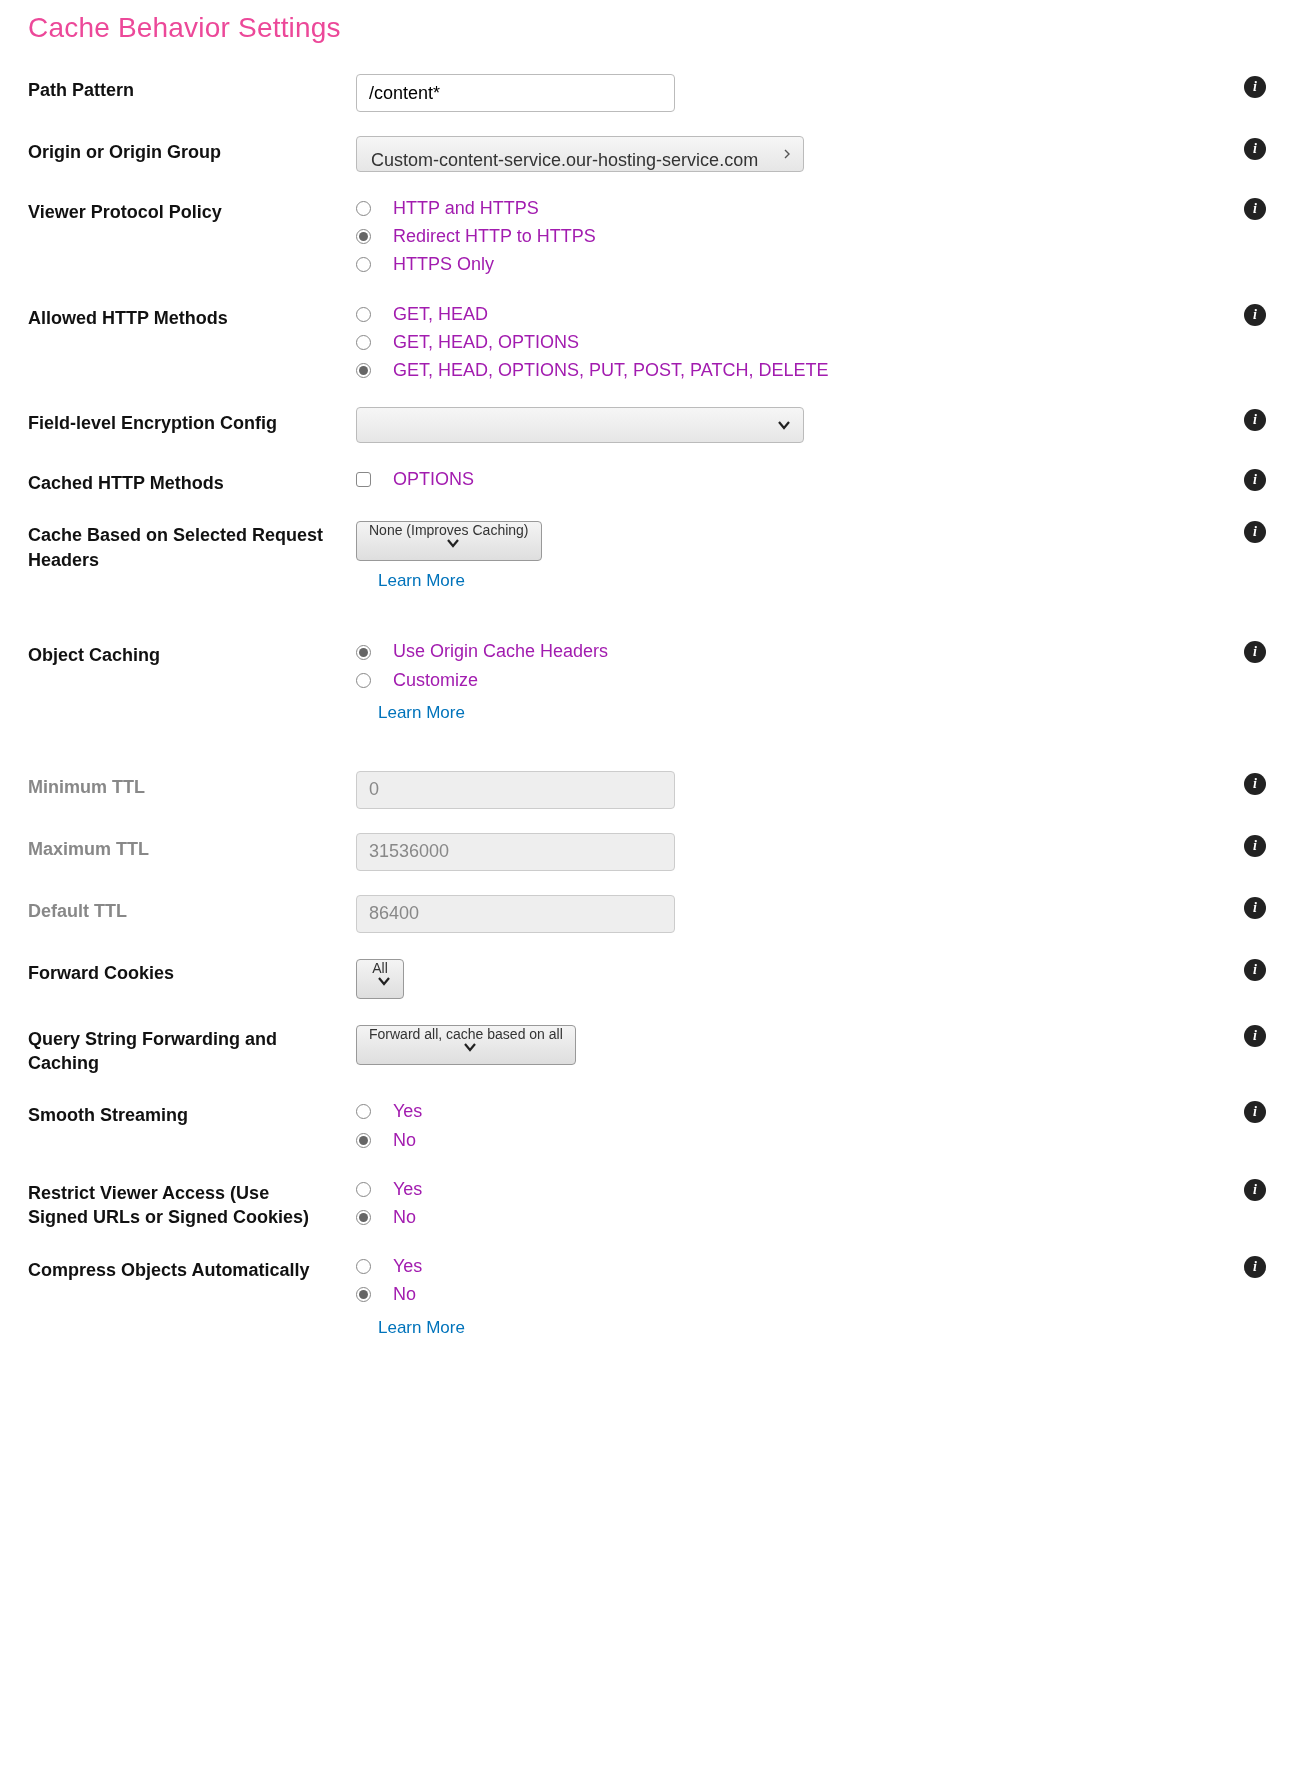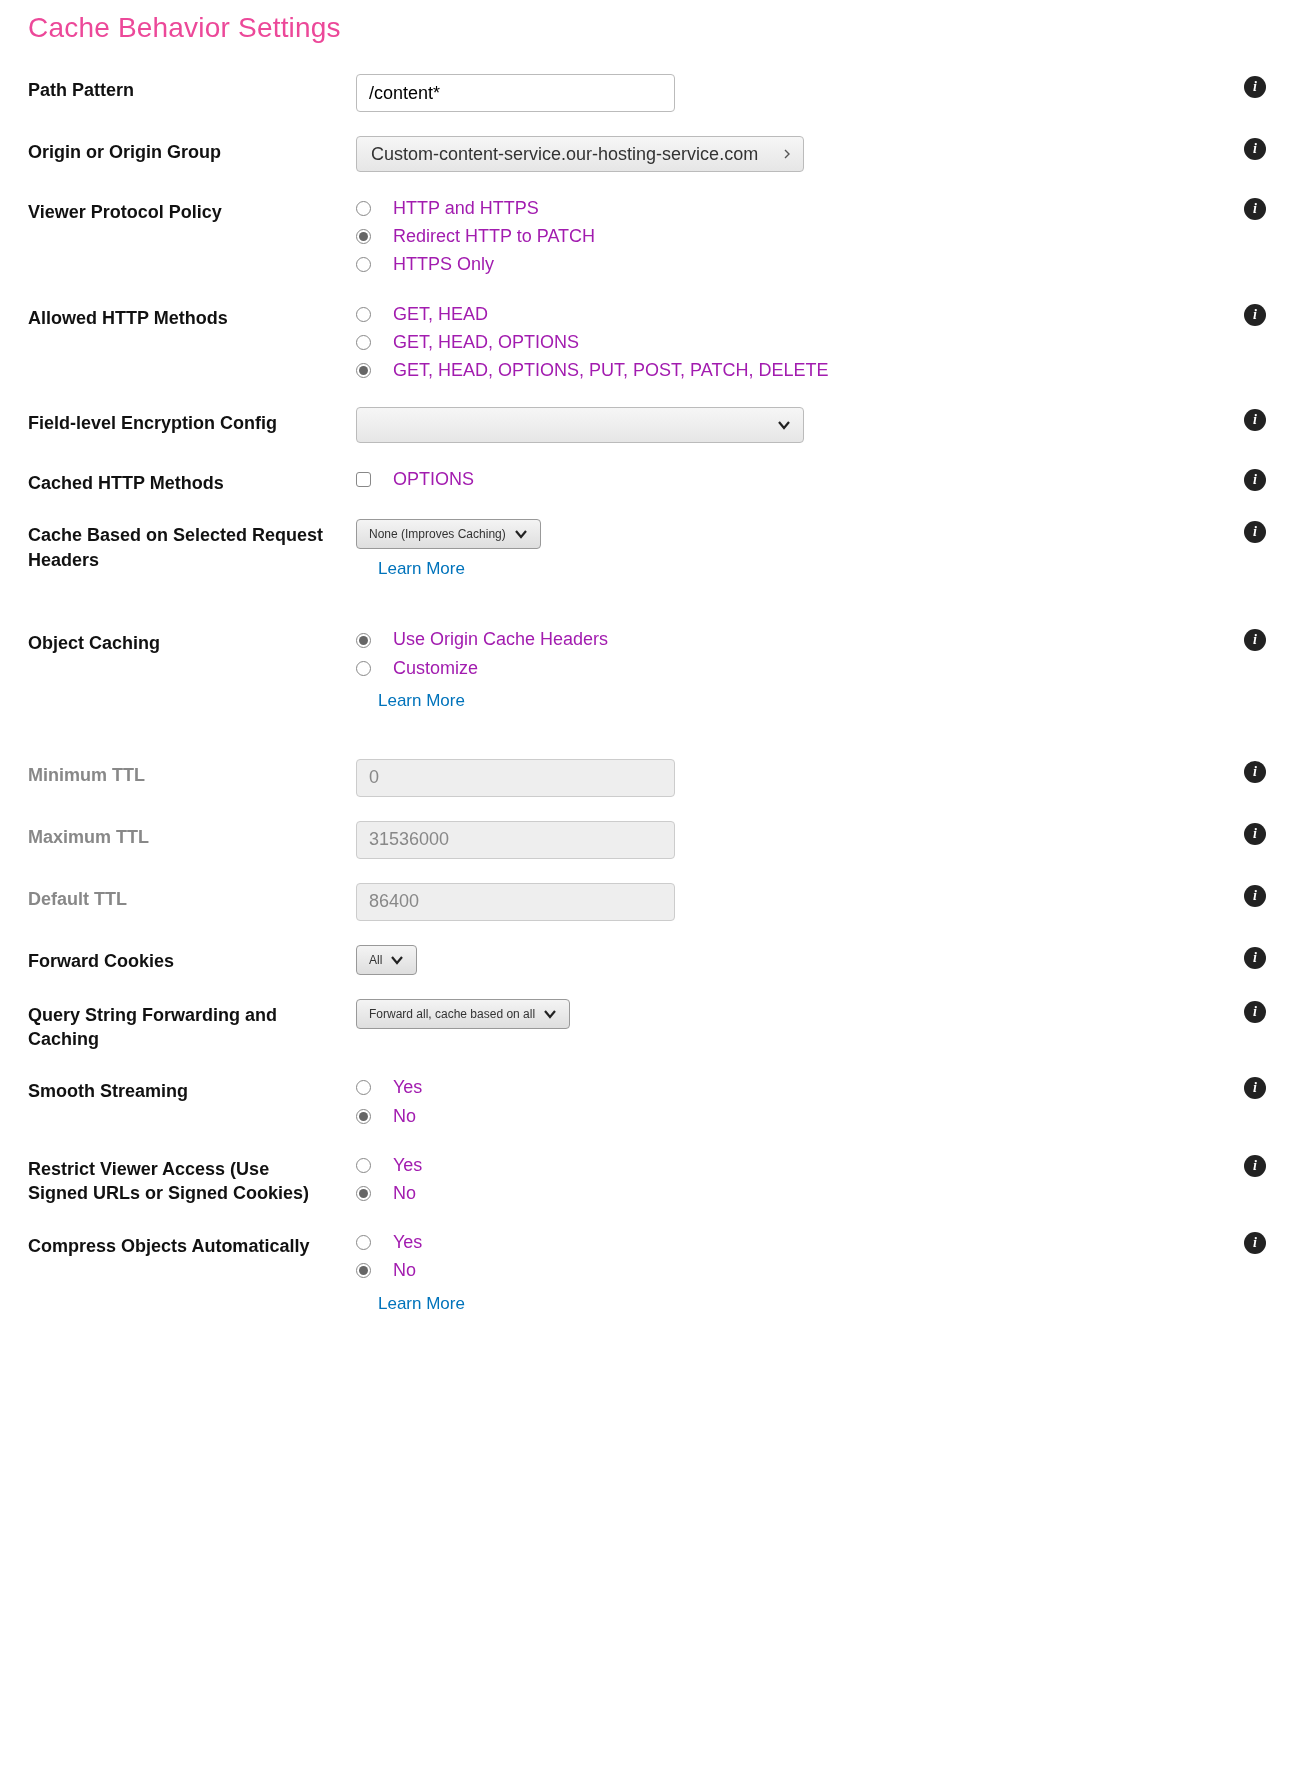--- a/index.html
+++ b/index.html
@@ -85,44 +85,45 @@
     border-color: #ccc;
   }
 
   .select-lg {
     height: 36px;
     width: 448px;
     border: 1px solid #bbb;
     border-radius: 4px;
     background: linear-gradient(#f6f6f6, #e6e6e6);
     display: flex;
-    align-items: center;
+    align-items: flex-end;
     padding: 0 30px 0 14px;
     position: relative;
     font-size: 18px;
     color: #333;
     cursor: pointer;
   }
   .select-lg .caret {
     position: absolute; right: 12px; top: 50%;
     transform: translateY(-50%);
   }
   .caret svg { display:block; }
 
   .btn-select {
-    height: 30px;
+    height: 40px;
     border: 1px solid #999;
     border-radius: 4px;
     background: linear-gradient(#f4f4f4, #dedede);
     display: inline-flex;
     align-items: center;
     padding: 0 12px;
-    font-size: 12px;
+    font-size: 14px;
     color: #333;
     cursor: pointer;
+    flex-direction: column;
   }
   .btn-select .caret { margin-left: 8px; }
 
   .radio-list { display: flex; flex-direction: column; gap: 3px; }
   .radio-item, .check-item {
     display: flex;
     align-items: center;
     gap: 22px;
     font-size: 18px;
     color: #a21caf;
@@ -202,21 +203,21 @@
   <div class="row">
     <div class="label-col">Viewer Protocol Policy</div>
     <div class="control-col">
       <div class="radio-list">
         <label class="radio-item">
             <span class="radio"></span>
             <span>HTTP and HTTPS</span>
           </label>
         <label class="radio-item">
             <span class="radio selected"></span>
-            <span>Redirect HTTP to PATCH</span>
+            <span>Redirect HTTP to HTTPS</span>
           </label>
         <label class="radio-item">
             <span class="radio"></span>
             <span>HTTPS Only</span>
           </label>
       </div>
     </div>
     <div class="info-col">
         <span class="info-icon"></span>
       </div>

